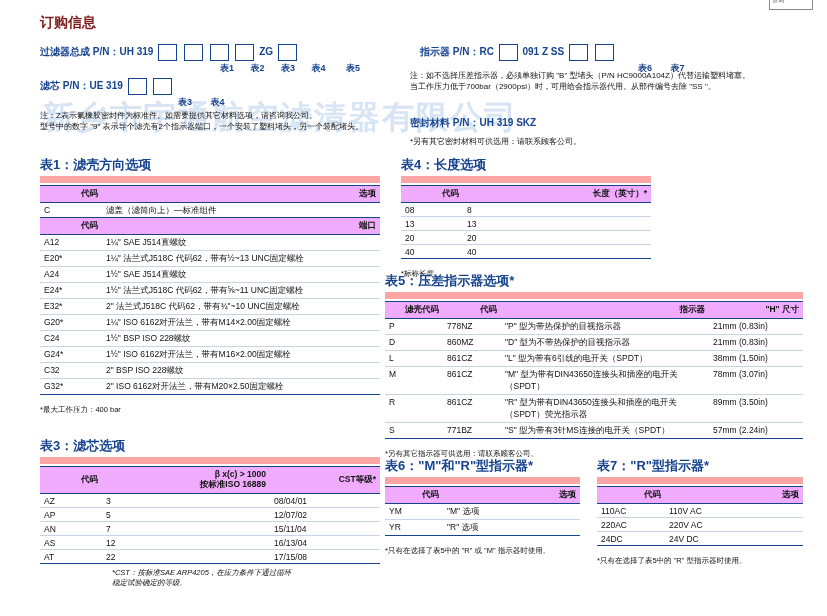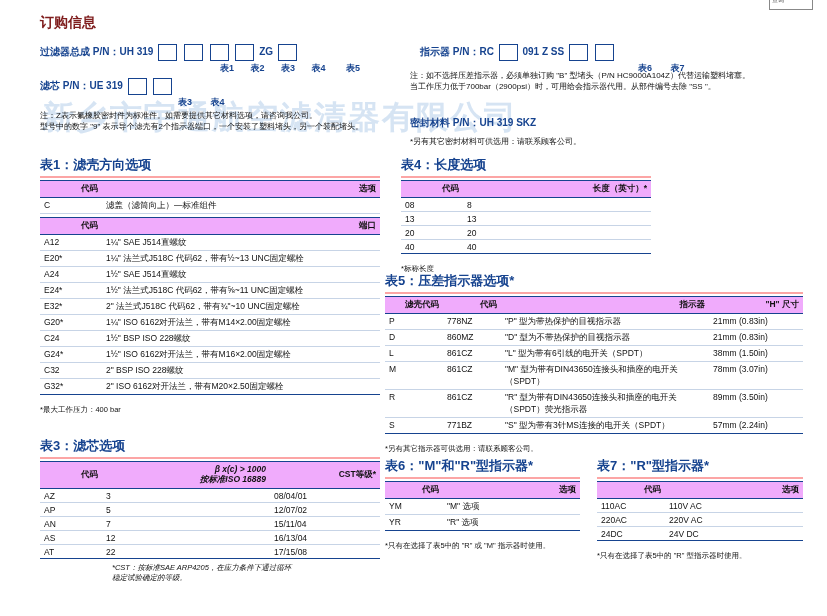--- a/index.html
+++ b/index.html
@@ -34,21 +34,21 @@
     text-align:center;
   }
   .lblrow{position:absolute;font-size:9px;color:#16438f;white-space:nowrap;}
   .note{
     position:absolute;font-size:8px;color:#111;line-height:11px;
     text-align:justify;
   }
   .tbl{position:absolute;}
   .tbl .cap{
     font-size:13px;color:#16438f;font-weight:bold;margin:0 0 2px 0;
-    border-bottom:2px solid #fca5a5;padding-bottom:2px;
+    border-bottom:7px solid #fca5a5;padding-bottom:2px;
   }
   table{border-collapse:collapse;font-size:8.5px;width:100%;}
   th{
     font-weight:bold;text-align:right;padding:2px 4px;border-bottom:1px solid #16438f;
     border-top:1px solid #16438f;background:#f0abfc;color:#111;font-size:8.5px;
   }
   td{padding:1.5px 4px;border-bottom:1px solid #c7d4e6;color:#111;vertical-align:top;}
   tr:last-child td{border-bottom:1px solid #16438f;}
   .star{font-size:7.5px;color:#111;margin-top:10px;}
 </style>
@@ -190,21 +190,21 @@
       </table>
       <div class="star">*最大工作压力：400 bar</div>
     </div>
 
     <div class="tbl" style="left:40px;top:437px;width:340px;">
       <div class="cap">表3：滤芯选项</div>
       <table>
         <thead>
             <tr>
           <th style="width:54px;">代码</th>
-          <th style="width:160px;white-space:pre-line;font-style:italic;">β x(c) &gt; 1000
+          <th style="width:160px;white-space:pre-line;">β x(c) &gt; 1000
 按标准ISO 16889</th>
           <th>CST等级*</th>
         </tr>
           </thead>
         <tbody>
           <tr>
               <td>AZ</td>
               <td>3</td>
               <td>08/04/01</td>
             </tr>

